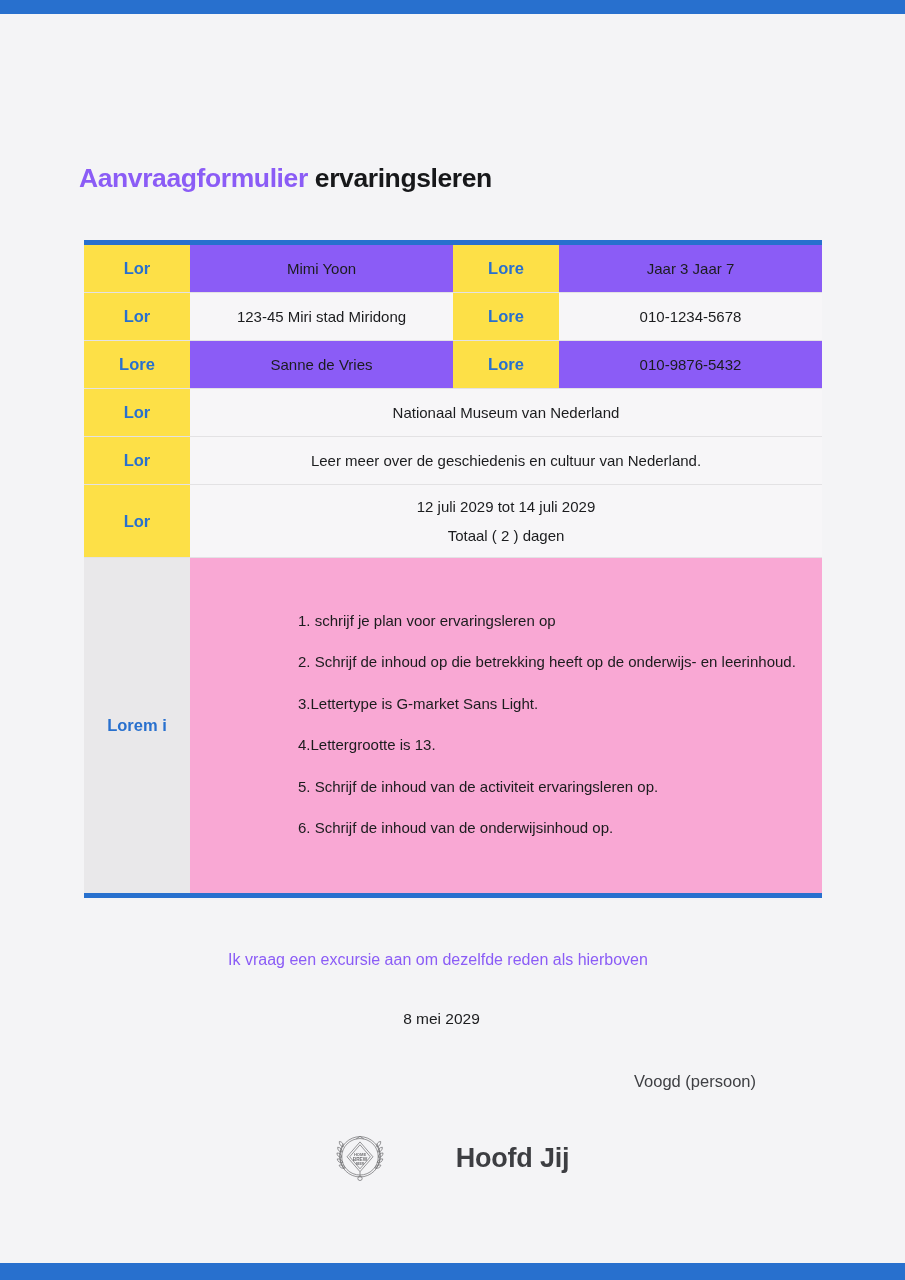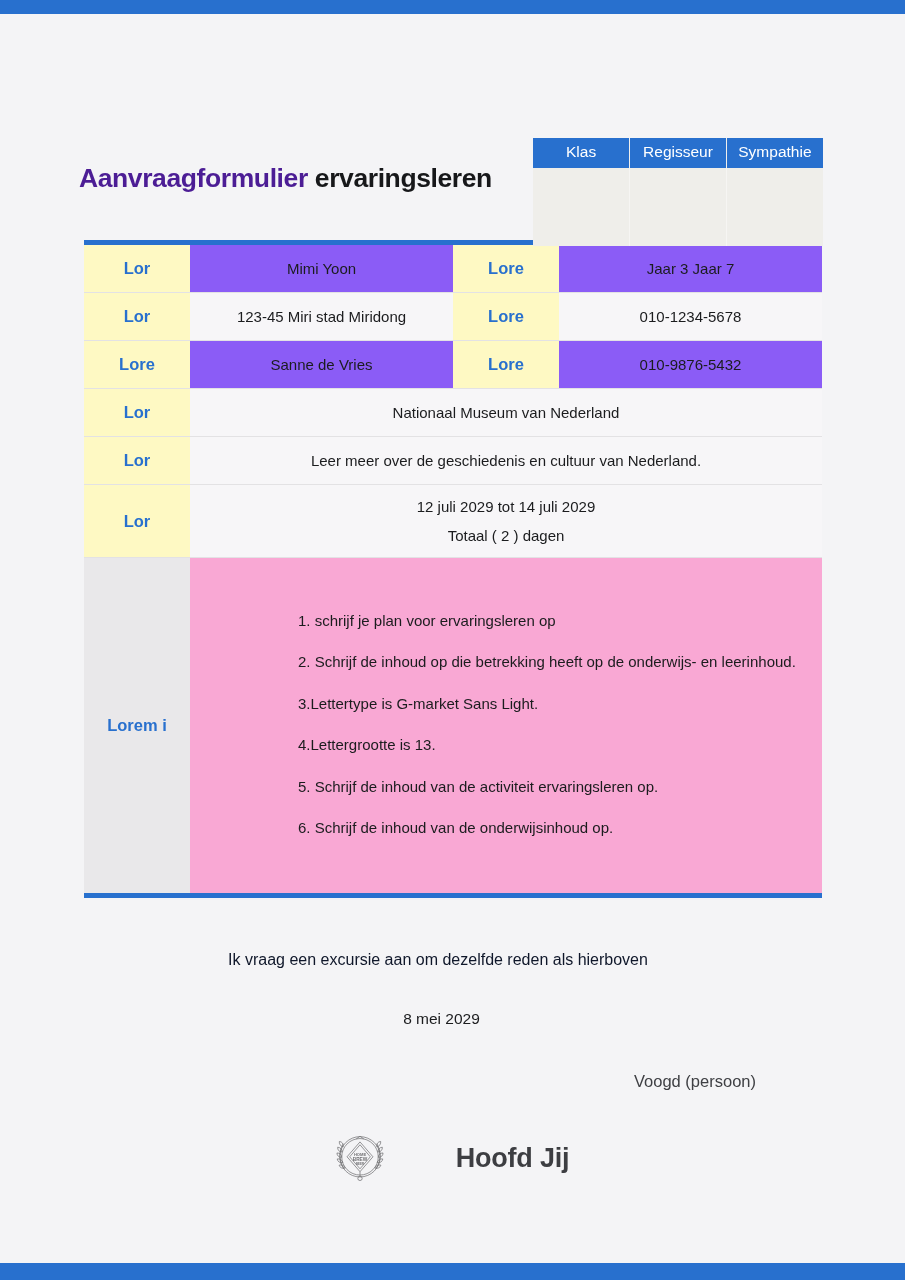--- a/index.html
+++ b/index.html
@@ -50,21 +50,21 @@
   .doc-title {
     position: absolute;
     left: 79px;
     top: 163px;
     font-size: 26.5px;
     font-weight: bold;
     letter-spacing: -0.4px;
     white-space: nowrap;
     z-index: 3;
   }
-  .doc-title .accent { color: #4c1d95; }
+  .doc-title .accent { color: #8b5cf6; }
   .doc-title .dark  { color: #17181a; margin-top: 32px; }
 
   
   .approval {
     position: absolute;
     left: 533px;
     top: 138px;
     width: 290px;
     z-index: 3;
     border-collapse: collapse;
@@ -102,21 +102,21 @@
   }
   .form-table tr { border-bottom: 1px solid #e3e2e4; }
   .form-table tr:last-child { border-bottom: none; }
 
   .form-table td {
     vertical-align: middle;
     font-size: 15px;
     color: #1b1c1e;
   }
   td.lbl {
-    background: #fef9c3;
+    background: #fde047;
     color: #2870ce;
     font-weight: bold;
     font-size: 16.5px;
     text-align: center;
     padding: 14px 4px;
     width: 106px;
   }
   td.val {
     background: #8b5cf6;
     text-align: center;
@@ -155,21 +155,21 @@
     width: 106px;
   }
 
   
   .statement {
     position: absolute;
     left: 0; top: 951px;
     width: 876px;
     text-align: center;
     font-size: 16px;
-    color: #0f172a;
+    color: #8b5cf6;
     z-index: 3;
   }
   .date-line {
     position: absolute;
     left: 0; top: 1010px;
     width: 883px;
     text-align: center;
     font-size: 15.5px;
     color: #1b1c1e;
     z-index: 3;
@@ -250,36 +250,20 @@
         <circle cx="100" cy="186" r="5"></circle>
         <path d="M86 24 L100 14 L114 24"></path>
       </g>
     </svg>
   </div>
 
   <div class="doc-title">
     <span class="accent">Aanvraagformulier</span><span class="dark"> ervaringsleren</span>
   </div>
 
-  <table class="approval">
-    <thead>
-      <tr>
-        <th>Klas</th>
-        <th>Regisseur</th>
-        <th>Sympathie</th>
-      </tr>
-    </thead>
-    <tbody>
-      <tr>
-        <td></td>
-        <td></td>
-        <td></td>
-      </tr>
-    </tbody>
-  </table>
 
   <table class="form-table">
     <tbody>
       <tr>
         <td class="lbl">Lor</td>
         <td class="val">Mimi Yoon</td>
         <td class="lbl">Lore</td>
         <td class="val">Jaar 3 Jaar 7</td>
       </tr>
 

